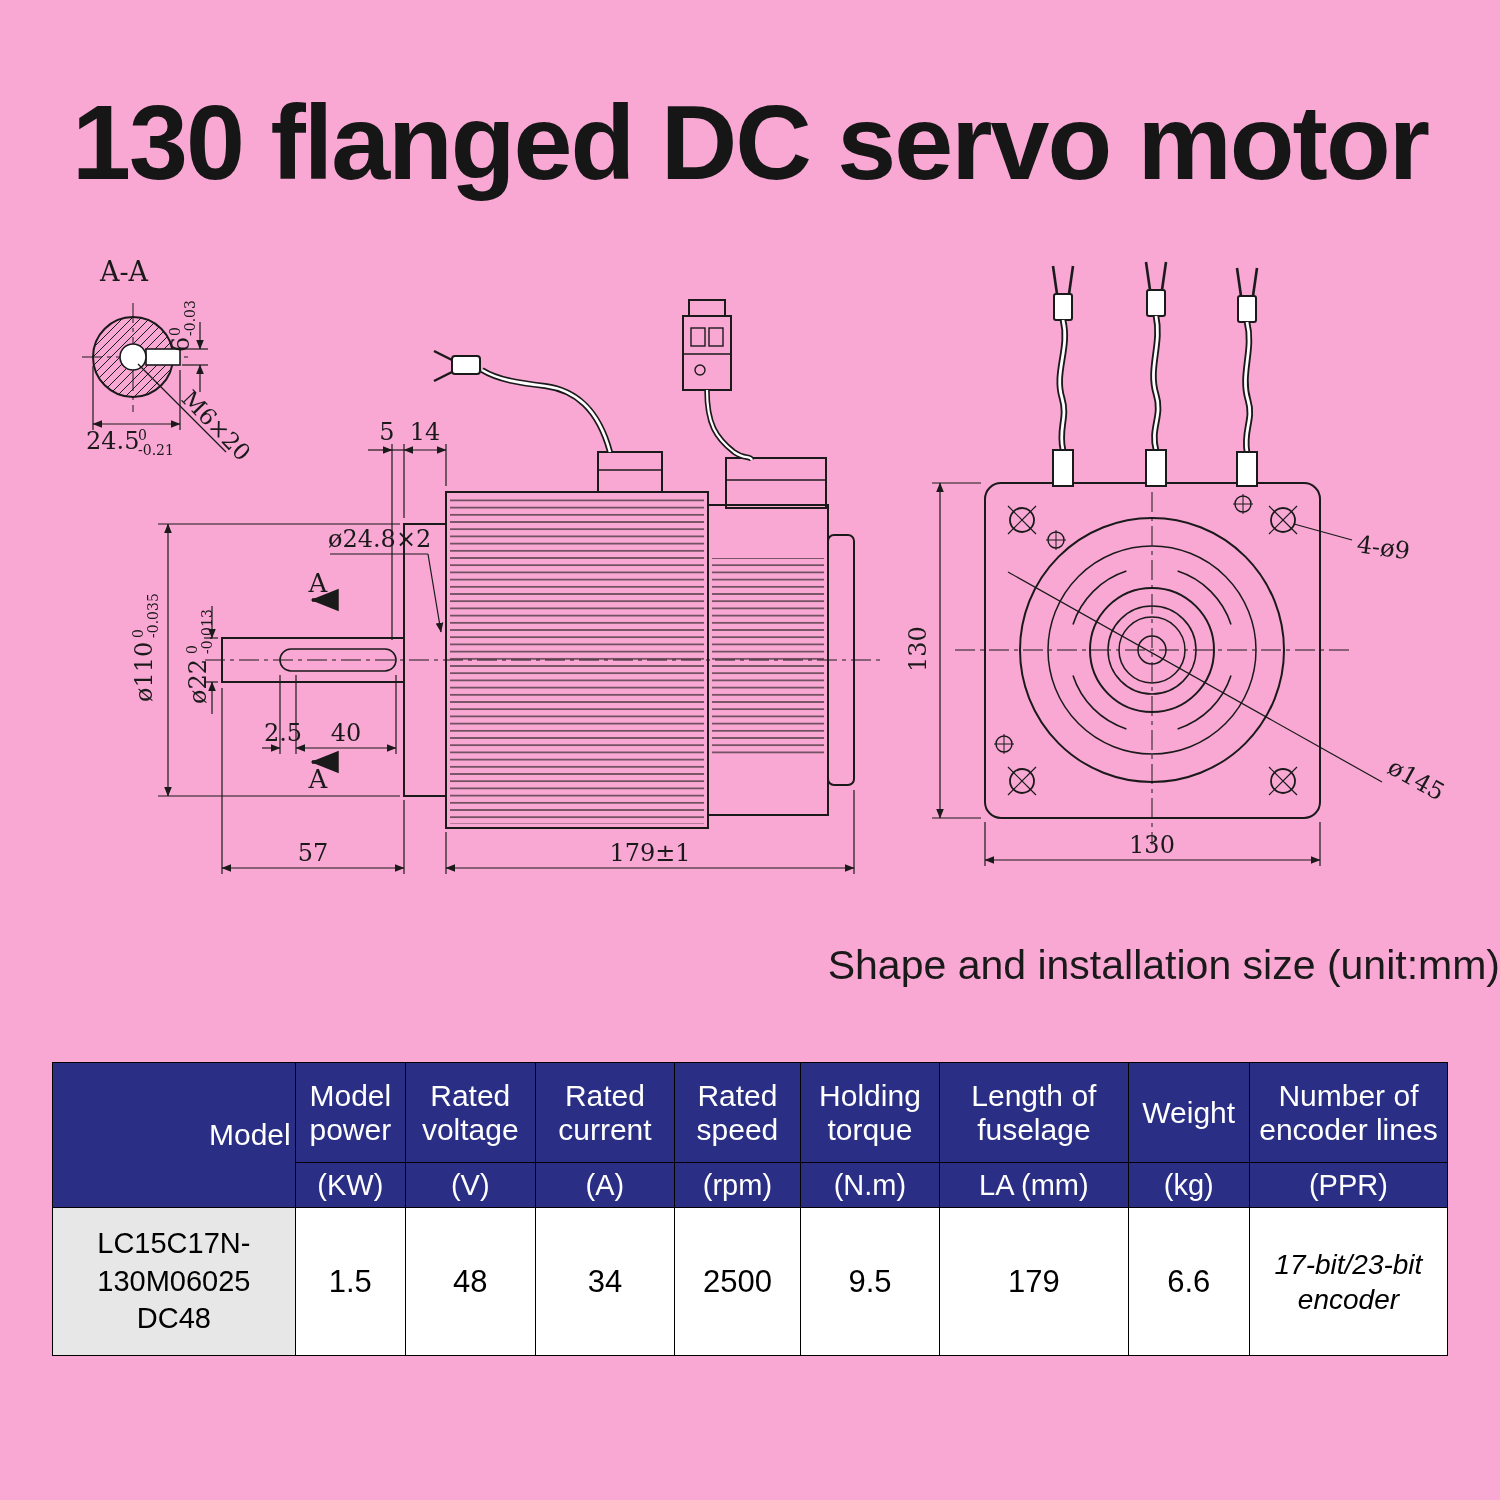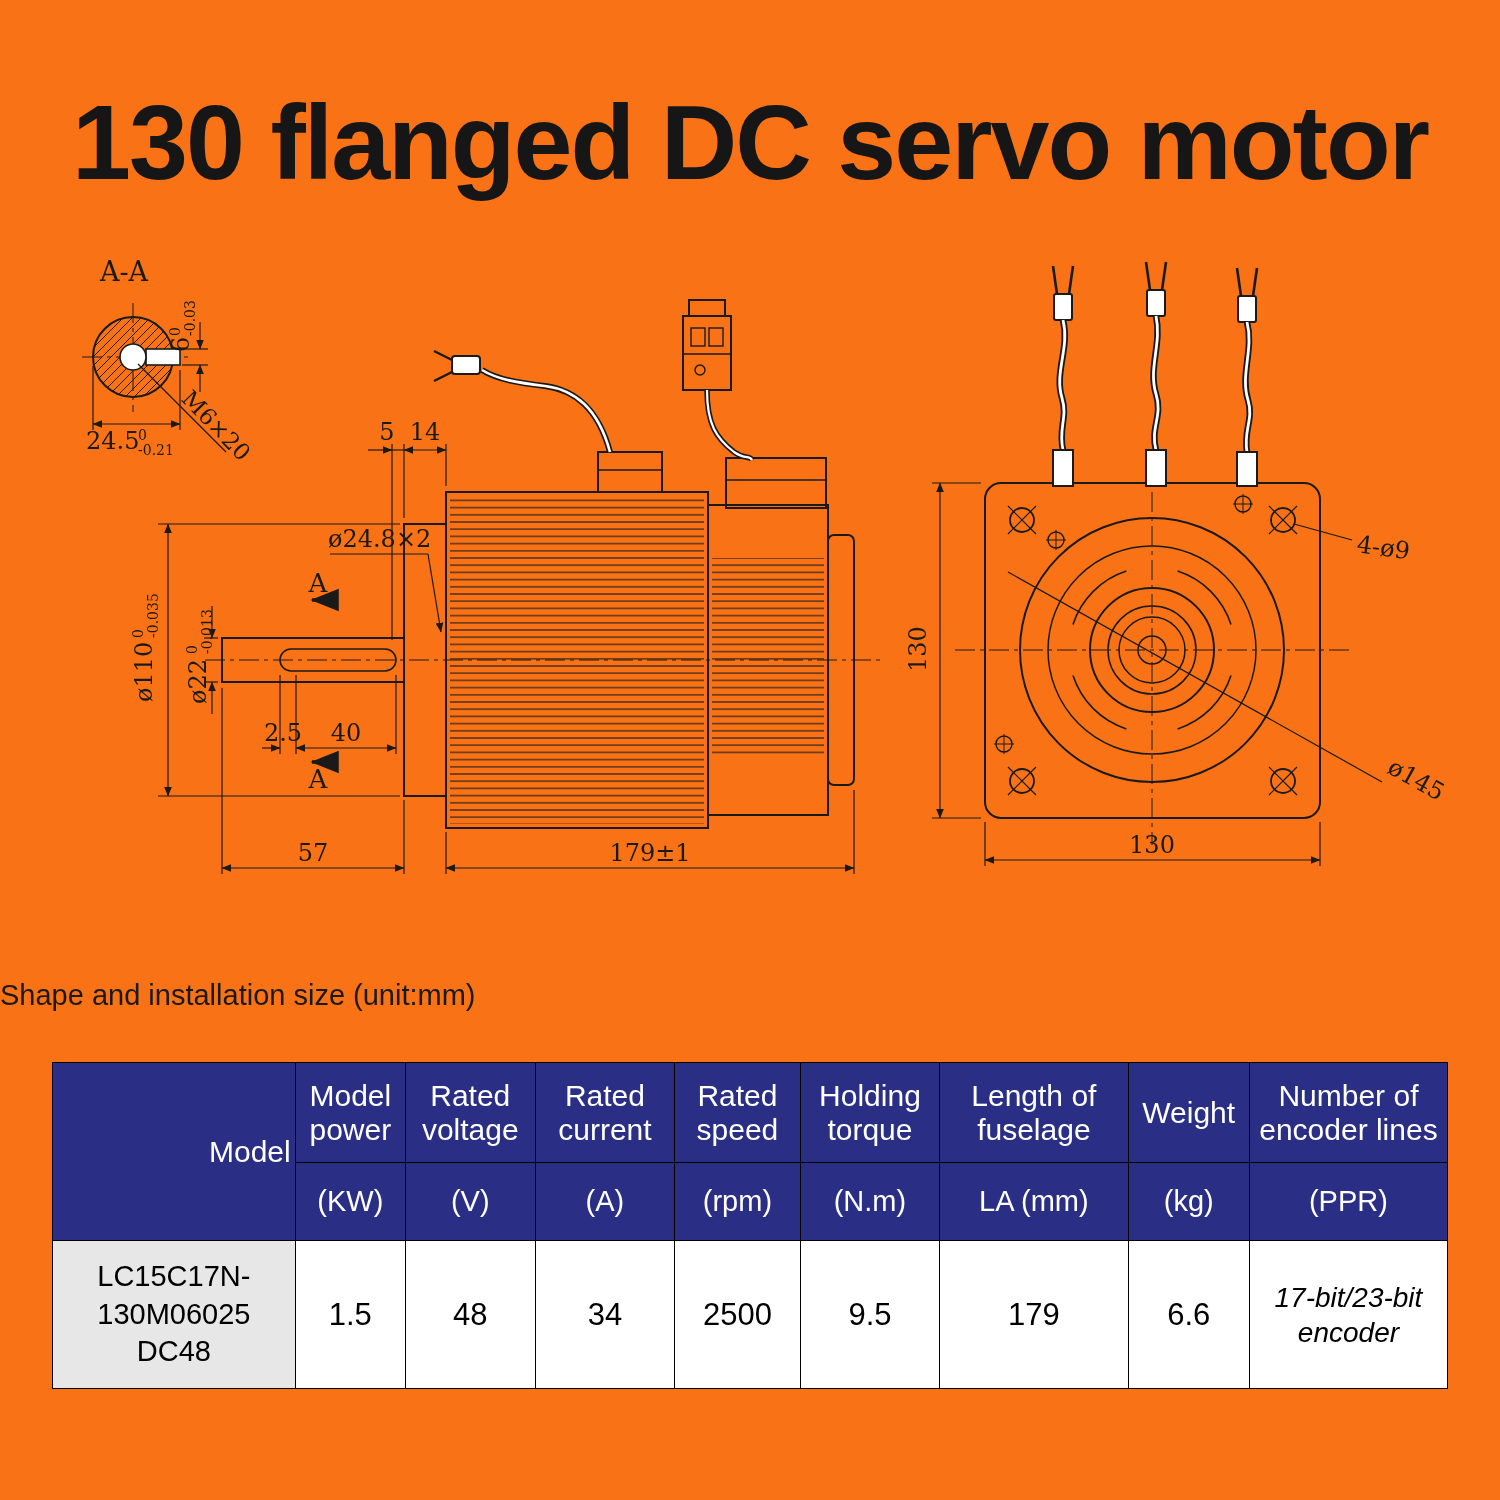--- a/index.html
+++ b/index.html
@@ -1,48 +1,48 @@
 <!DOCTYPE html>
 <html style="--header-bg: #2a2e85; --header-text: #ffffff; --model-cell-bg: #e7e7e7;"><head>
 <meta charset="utf-8">
 <style>
   * { box-sizing: border-box; margin: 0; padding: 0; }
   html,body { width: 1500px; height: 1500px; background: #fff; }
   body { font-family: "Liberation Sans", sans-serif; position: relative; overflow: hidden; color:#111; }
-  .page { position: absolute; inset: 0; background: #f97316; }
+  .page { position: absolute; inset: 0; background: #f9a8d4; }
 
   .title {
     position: absolute; top: 82px; left: 0; width: 100%;
     text-align: center; font-size: 106px; font-weight: 900;
     letter-spacing: -2px; color: #161616; white-space: nowrap;
   }
 
   svg.drawing { position: absolute; left: 0; top: 0; width: 1500px; height: 1500px; }
   svg text { font-family: "DejaVu Serif", serif; }
 
   .caption {
     position: absolute; top: 942px; left: 0; width: 100%;
-    text-align: left; font-size: 29px; color: #1a1a1a; margin-top: 37px;
+    text-align: right; font-size: 41px; color: #1a1a1a;
   }
 
   table.spec {
     position: absolute; left: 52px; top: 1062px; width: 1396px;
     border-collapse: collapse; table-layout: fixed;
   }
   .spec th, .spec td {
     border: 1.6px solid #000; text-align: center; vertical-align: middle;
     padding: 2px 4px; overflow: hidden;
   }
   .spec thead th {
     background: var(--header-bg, #2a2e85);
     color: var(--header-text, #ffffff);
     font-weight: 400; line-height: 1.12;
   }
   .spec tr.hrow1 th { height: 100px; font-size: 30px; }
-  .spec tr.hrow2 th { height: 78px; font-size: 29px; }
+  .spec tr.hrow2 th { height: 45px; font-size: 29px; }
   .spec th.model-head { font-size: 31px; text-align: right; }
   .spec tbody td { height: 148px; font-size: 31px; background: #fff; color: #000; }
   .spec td.model-cell {
     background: var(--model-cell-bg, #e7e7e7);
     font-size: 29px; line-height: 1.3; margin-left: 18px;
   }
   .spec td.encoder-cell { font-size: 28px; line-height: 1.25; font-style: italic; }
 </style>
 </head>
 <body>

